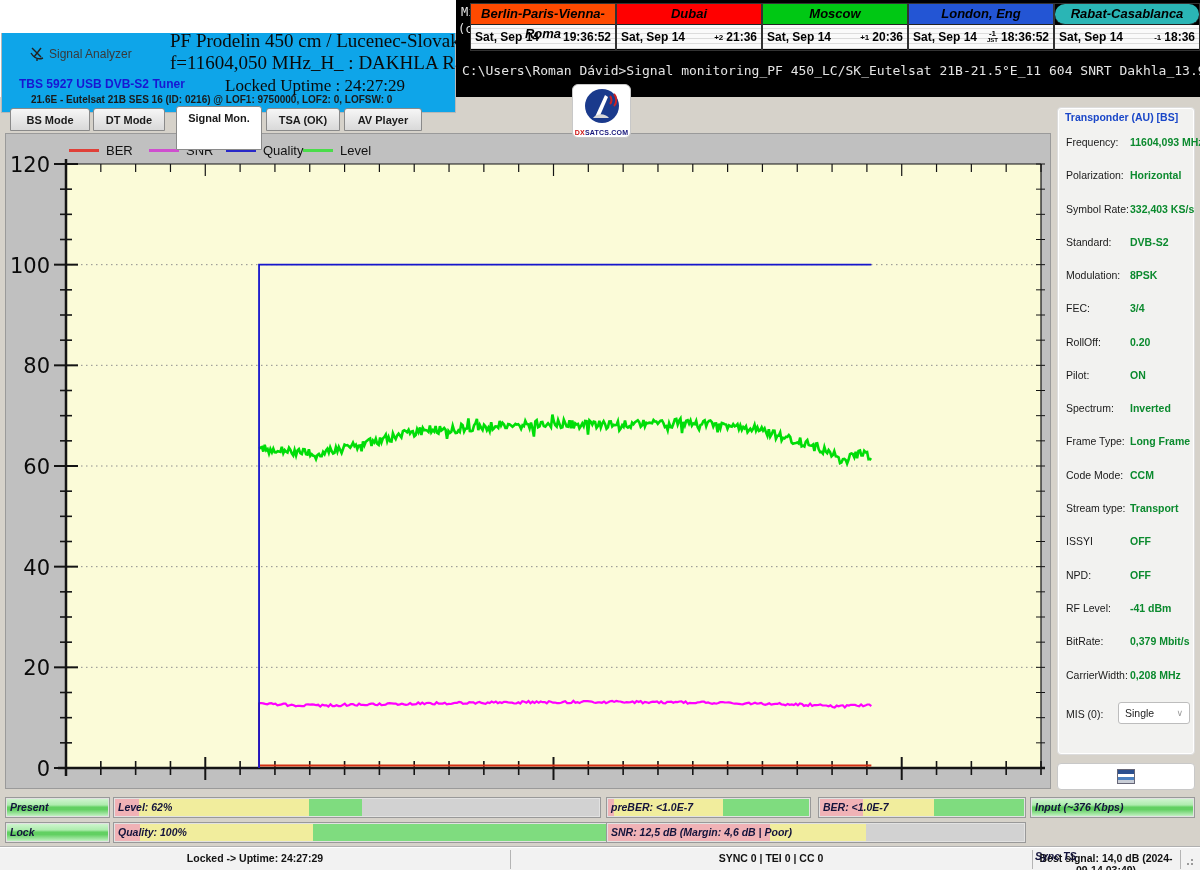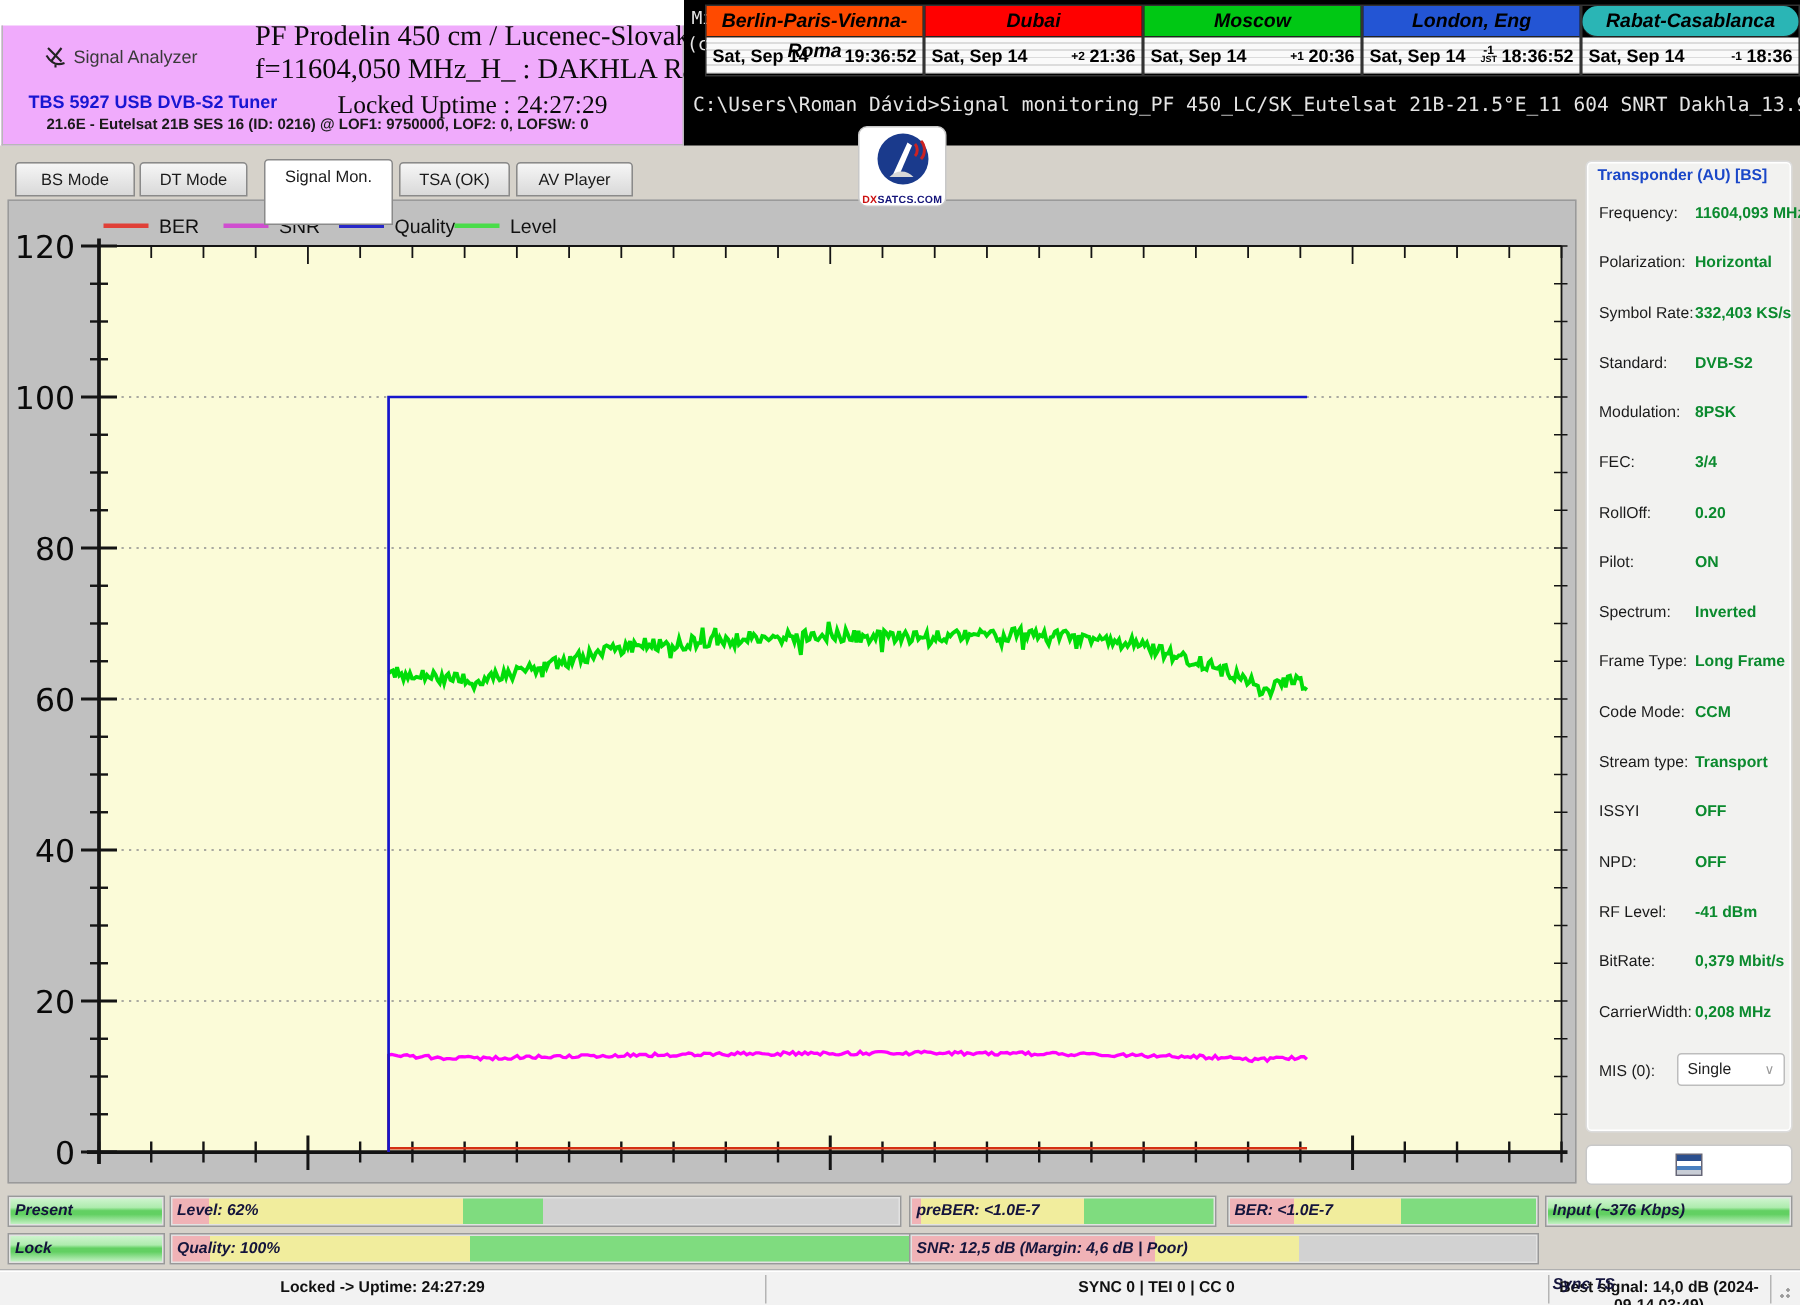--- a/index.html
+++ b/index.html
@@ -3,21 +3,21 @@
 <meta charset="utf-8">
 <style>
   html,body{margin:0;padding:0;}
   body{width:1200px;height:870px;position:relative;background:#d6d2ca;font-family:"Liberation Sans",sans-serif;overflow:hidden;}
   .abs{position:absolute;}
   
   #tl-win{left:0;top:0;width:456px;height:97px;background:#fff;border-right:1px solid #888;}
   #titlebar{left:0;top:0;width:456px;height:17px;background:linear-gradient(180deg,#f7f8fa,#e3e6ea);border-bottom:1px solid #c8c8c8;}
   #app-icon{left:8px;top:3px;width:11px;height:11px;border-radius:50%;background:radial-gradient(circle at 35% 30%,#e8a13c,#6b3c10);}
   #title-text{left:24px;top:2px;font-size:11px;color:#3c3c3c;white-space:nowrap;}
-  #hdr-panel{left:1px;top:17px;width:453px;height:79px;background:#f0abfc;border:1px solid #b8b8b8;border-top:none;}
+  #hdr-panel{left:1px;top:33px;width:453px;height:79px;background:#0ea5e9;border:1px solid #b8b8b8;border-top:none;}
   #sa-icon{left:27px;top:12px;}
   #sa-label{left:47px;top:14px;font-size:12px;color:#3a3a3a;}
   .hdr-big{left:168px;width:290px;text-align:center;font-family:"Liberation Serif",serif;color:#0a0a0a;white-space:nowrap;}
   #hdr-line1{top:-3px;font-size:19px;}
   #hdr-line2{top:19px;font-size:19px;}
   #hdr-line3{top:43px;font-size:17px;}
   #tuner-name{left:17px;top:44px;font-size:12px;font-weight:bold;color:#1816d2;}
   #tuner-detail{left:29px;top:61px;font-size:10px;font-weight:bold;color:#1a1a1a;white-space:nowrap;}
   
   #console{left:456px;top:0;width:744px;height:97px;background:#000;color:#e4e4e4;font-family:"DejaVu Sans Mono",monospace;}
@@ -26,21 +26,21 @@
   .clock{top:3px;width:144px;height:46px;border:1px solid #333;}
   .clock-head{height:20px;line-height:20px;text-align:center;font-family:"Liberation Sans",sans-serif;font-weight:bold;font-style:italic;font-size:13px;color:#000;border-bottom:1px solid #222;}
   .clock-time{height:24px;display:flex;align-items:center;padding:0 4px;background:repeating-linear-gradient(0deg,#dcdcdc 0 1px,#fafafa 1px 5px);font-family:"Liberation Sans",sans-serif;font-weight:bold;font-size:12px;color:#000;}
   .c-off{margin-left:auto;margin-right:3px;display:inline-flex;flex-direction:column;align-items:center;font-size:8px;line-height:7px;}
   .c-sub{font-size:6px;}
   
   #logo{left:572px;top:84px;width:57px;height:52px;background:#fff;border-radius:6px;border:1px solid #c8c8c8;text-align:center;z-index:5;}
   #logo-text{font-size:7px;font-weight:bold;color:#14147a;letter-spacing:.2px;}
   #logo-text b{color:#cc1111;}
   
-  .tab{top:108px;height:23px;background:linear-gradient(180deg,#f6f6f6,#d9d9d9);border:1px solid #8a8a8a;border-radius:3px 3px 0 0;font-size:11px;font-weight:normal;color:#1a1a1a;text-align:center;line-height:22px;box-sizing:border-box;}
+  .tab{top:108px;height:23px;background:linear-gradient(180deg,#f6f6f6,#d9d9d9);border:1px solid #8a8a8a;border-radius:3px 3px 0 0;font-size:11px;font-weight:bold;color:#1a1a1a;text-align:center;line-height:22px;box-sizing:border-box;}
   .tab.active{background:#fff;top:106px;height:44px;z-index:2;}
   
   #chart-panel{left:5px;top:133px;width:1046px;height:656px;background:#c0c0c0;border:1px solid #9a9a9a;box-sizing:border-box;}
   .legend-item{top:8px;height:16px;display:flex;align-items:center;}
   .legend-item .sw{width:30px;height:3px;margin-right:7px;}
   .legend-item .lb{font-size:13px;color:#111;}
   
   #tp-panel{left:1057px;top:107px;width:138px;height:648px;background:#f2f2f0;border:1px solid #dcdcdc;border-radius:4px;box-shadow:inset 0 0 0 1px #fff;box-sizing:border-box;}
   #tp-title{left:7px;top:3px;font-size:10.5px;font-weight:bold;color:#1a47c8;white-space:nowrap;}
   .tp-label{left:8px;font-size:10.5px;color:#1a1a1a;white-space:nowrap;}

